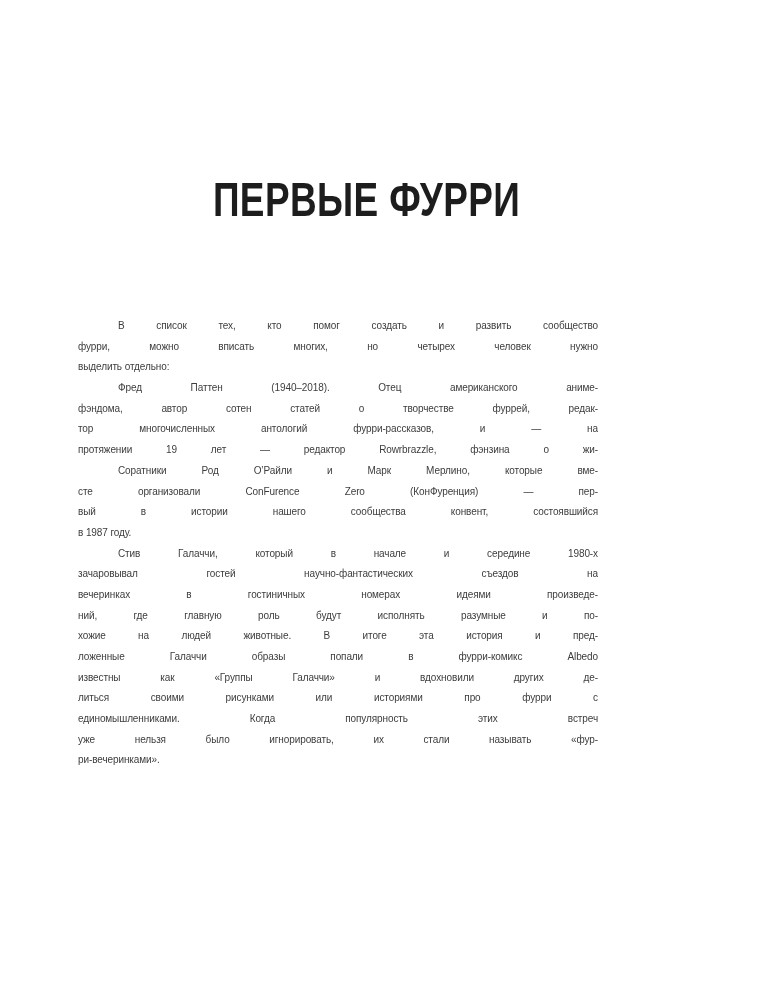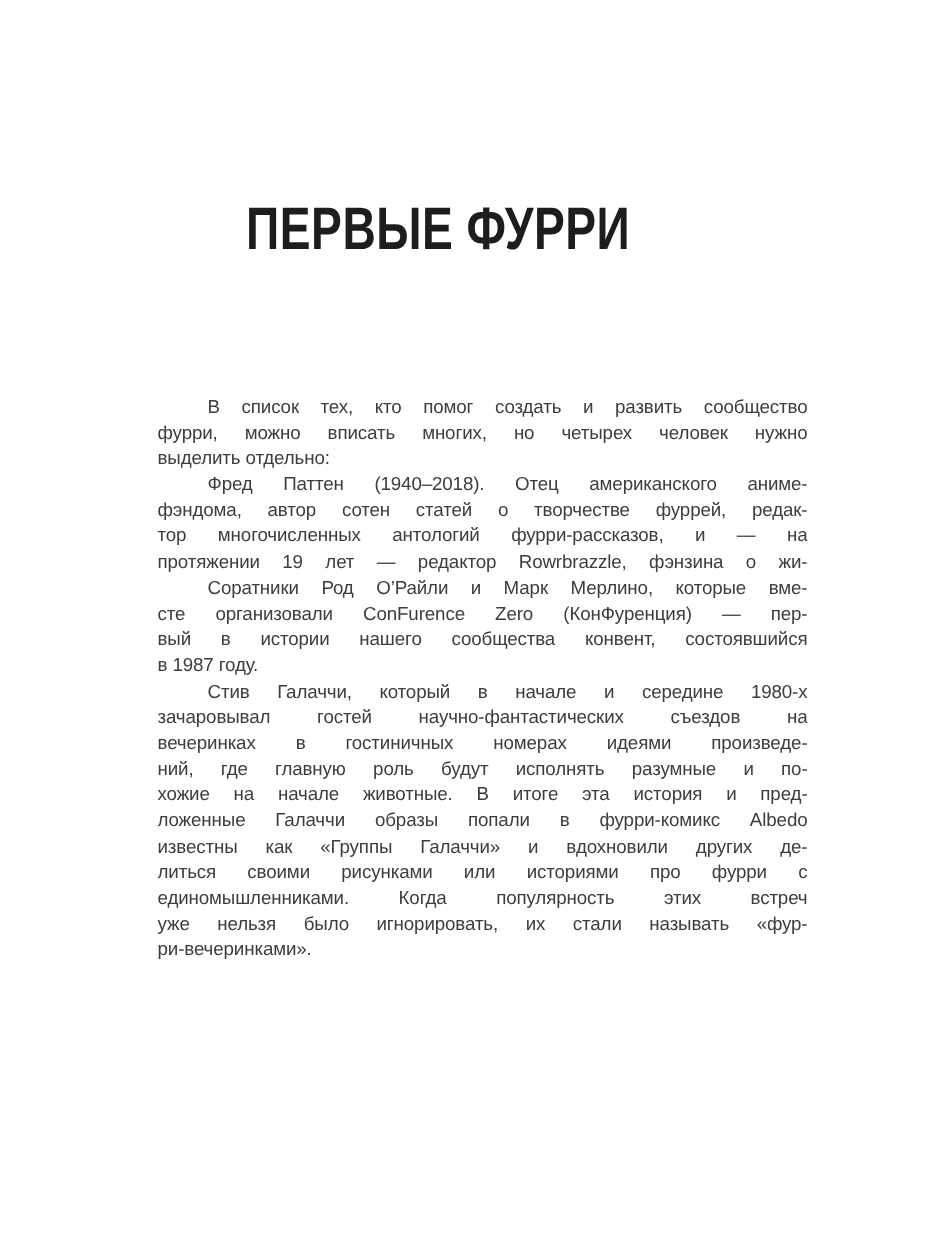--- a/index.html
+++ b/index.html
@@ -13,44 +13,43 @@
     height: 1000px;
     background: var(--page-bg, #ffffff);
     overflow: hidden;
     font-family: "Liberation Sans", "DejaVu Sans", sans-serif;
   }
   .chapter-title {
     position: absolute;
     top: 160px;
     left: 91px;
     width: 520px;
-    margin: 0;
+    margin: 16px;
     text-align: center;
     font-size: 48px;
     line-height: 48px;
     font-weight: 700;
     color: var(--title-color, #1d1d1d);
     white-space: nowrap;
   }
   .chapter-title .title-inner {
     display: inline-block;
     transform: scaleX(0.77);
     transform-origin: center;
     letter-spacing: 0.5px;
   }
   .body-text {
     position: absolute;
     top: 316px;
     left: 78px;
     width: 520px;
     color: var(--text-color, #3d3d3d);
-    font-size: 15px;
+    font-size: 10px;
     line-height: 20.7px;
     letter-spacing: -0.1px;
-    margin-left: 48px;
   }
   .para {
     margin: 0;
     padding: 0;
   }
   .line {
     height: 20.7px;
     overflow: hidden;
     text-align: justify;
     text-align-last: justify;
@@ -85,21 +84,21 @@
         <div class="line first">Соратники Род О’Райли и Марк Мерлино, которые вме-</div>
         <div class="line">сте организовали ConFurence Zero (КонФуренция) — пер-</div>
         <div class="line">вый в истории нашего сообщества конвент, состоявшийся</div>
         <div class="line last">в 1987 году.</div>
       </div>
       <div class="para">
         <div class="line first">Стив Галаччи, который в начале и середине 1980-х</div>
         <div class="line">зачаровывал гостей научно-фантастических съездов на</div>
         <div class="line">вечеринках в гостиничных номерах идеями произведе-</div>
         <div class="line">ний, где главную роль будут исполнять разумные и по-</div>
-        <div class="line">хожие на начале животные. В итоге эта история и пред-</div>
+        <div class="line">хожие на людей животные. В итоге эта история и пред-</div>
         <div class="line">ложенные Галаччи образы попали в фурри-комикс Albedo</div>
         <div class="line">известны как «Группы Галаччи» и вдохновили других де-</div>
         <div class="line">литься своими рисунками или историями про фурри с</div>
         <div class="line">единомышленниками. Когда популярность этих встреч</div>
         <div class="line">уже нельзя было игнорировать, их стали называть «фур-</div>
         <div class="line last">ри-вечеринками».</div>
       </div>
     </div>
 </div>
 

